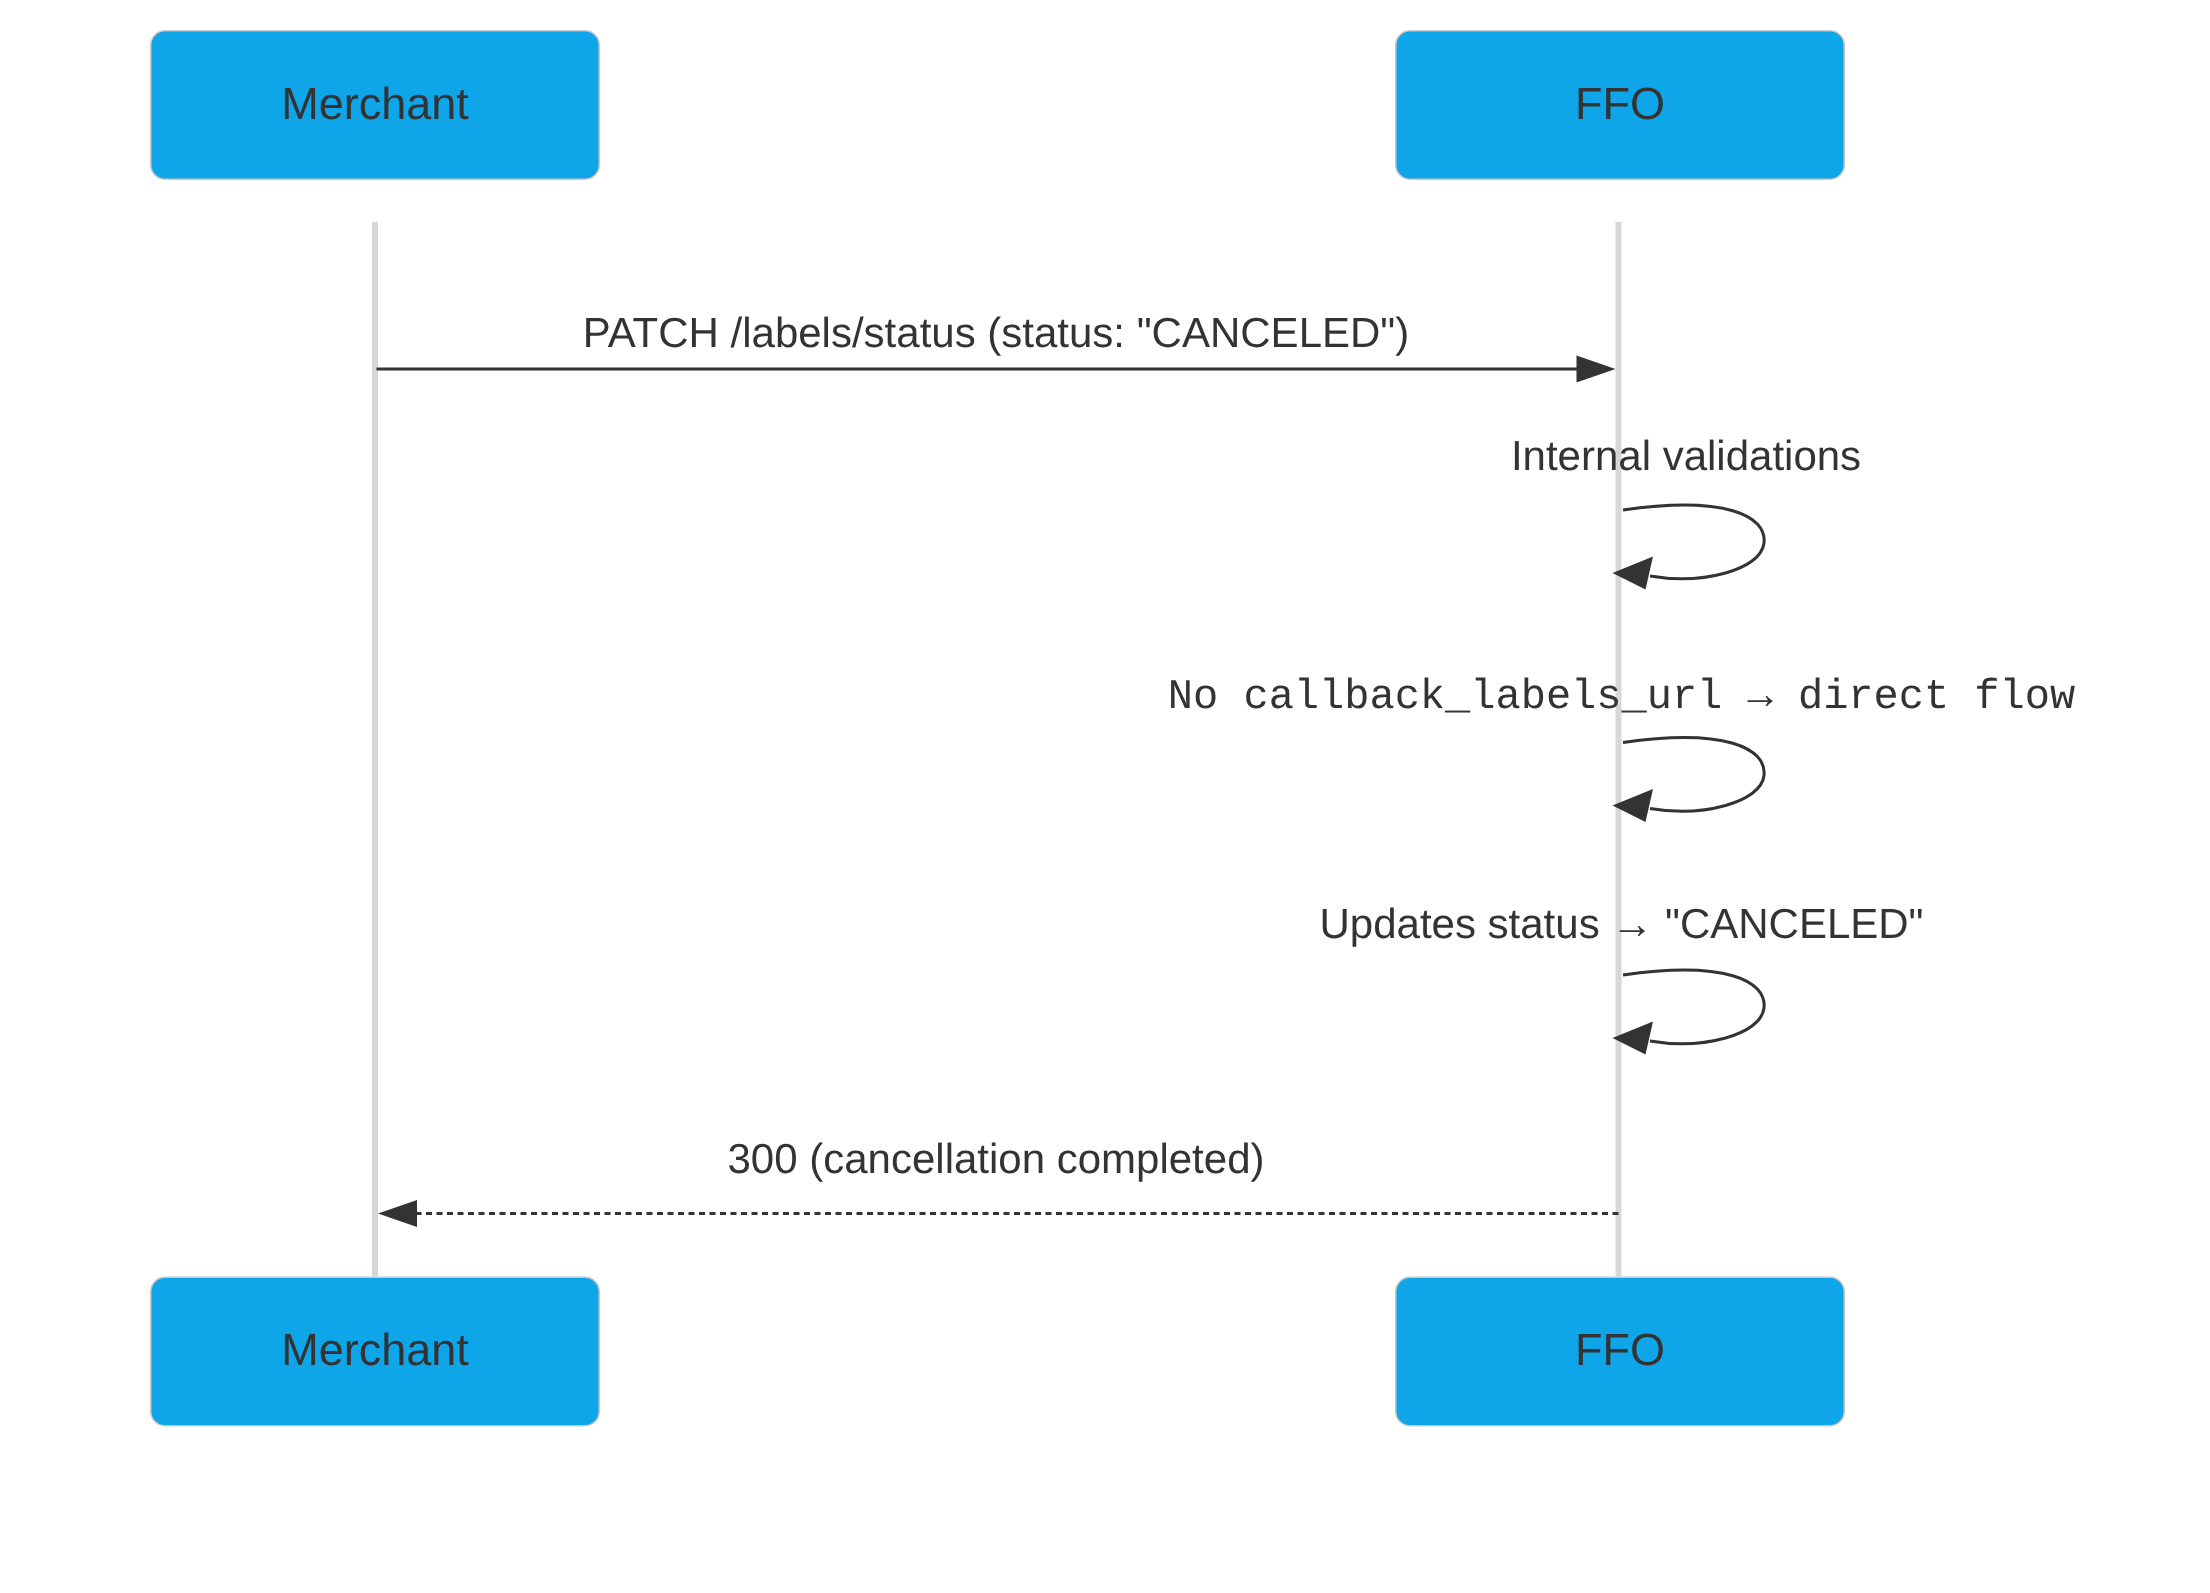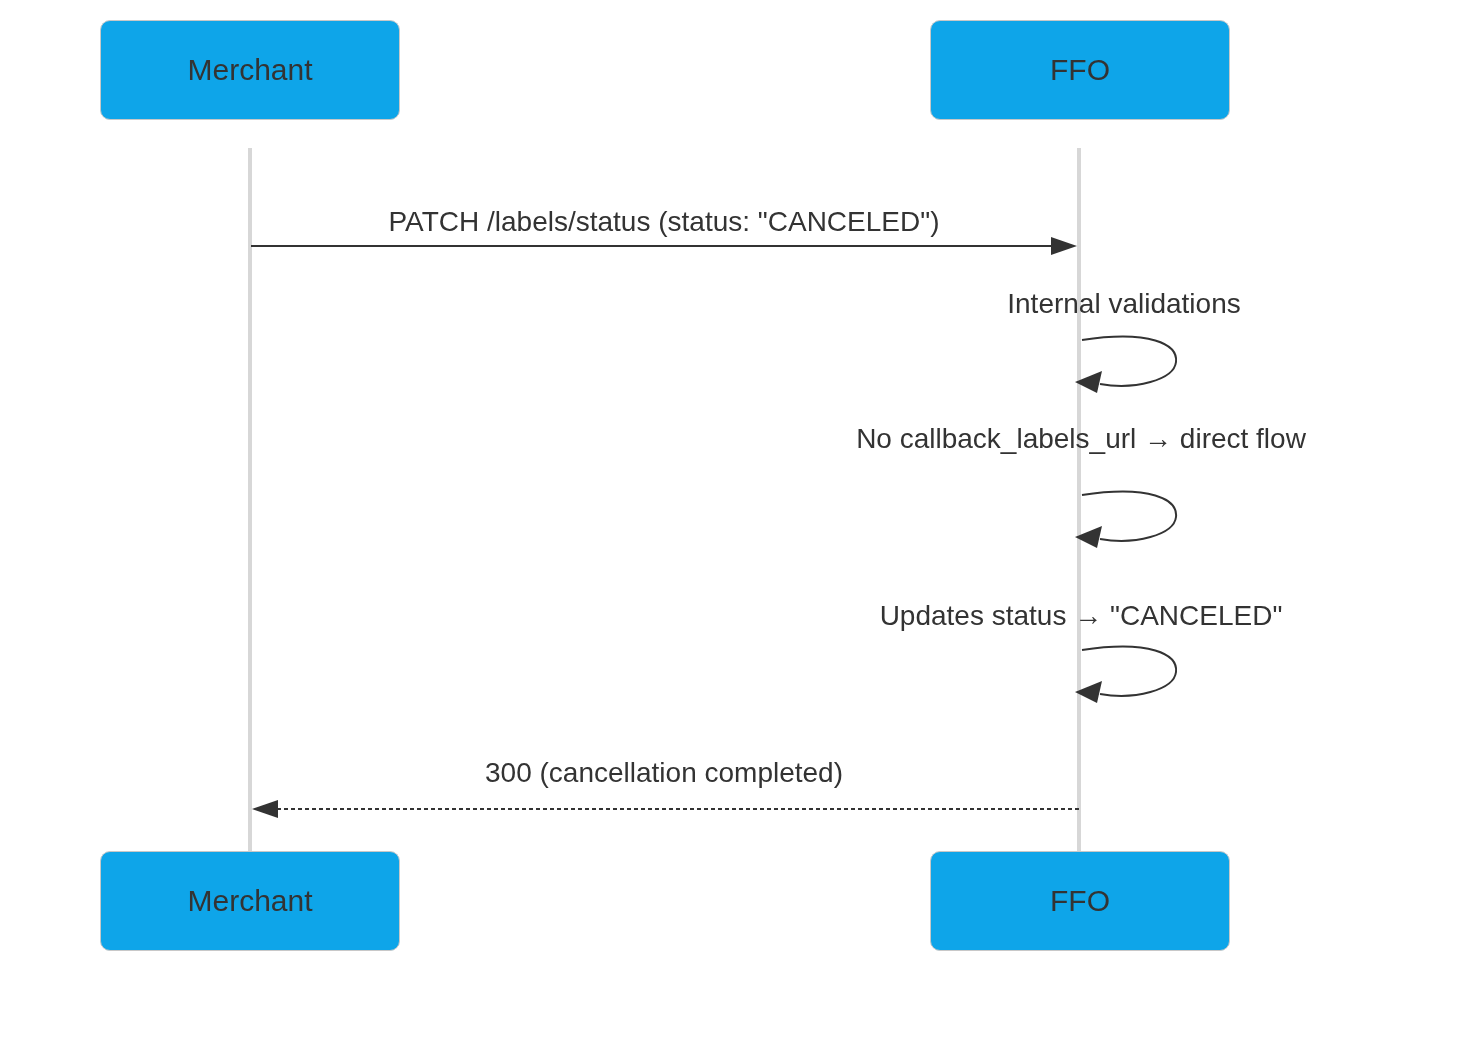--- a/index.html
+++ b/index.html
@@ -45,21 +45,21 @@
   .actor-ffo-bottom      { left: 930px; top: 851px; }
   .msg-label {
     position: absolute;
     transform: translateX(-50%);
     font-size: 28px;
     color: #333333;
     white-space: nowrap;
   }
   .msg-1-label    { left: 664px;  top: 206px; }
   .self-1-label   { left: 1081px; top: 288px; margin-left: 43px; }
-  .self-2-label   { left: 1081px; top: 423px; }
+  .self-2-label   { left: 1081px; top: 450px; font-family: Liberation Mono, monospace; }
   .self-3-label   { left: 1081px; top: 600px; }
   .return-label   { left: 664px;  top: 757px; }
 </style>
 </head>
 <body>
 
 <div class="diagram">
 
   <svg class="arrows-svg" viewBox="0 0 1473 1062" xmlns="http://www.w3.org/2000/svg">
 

